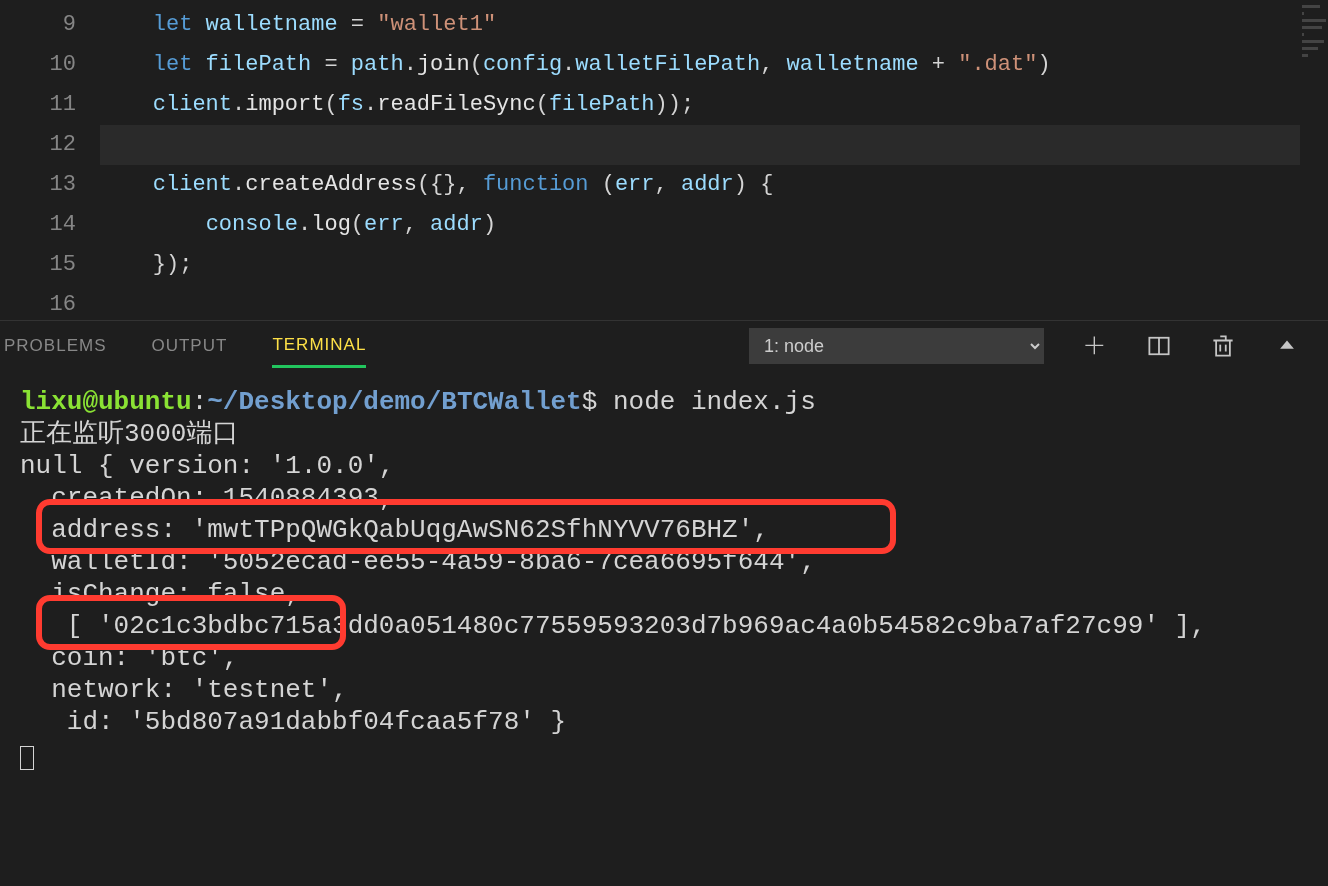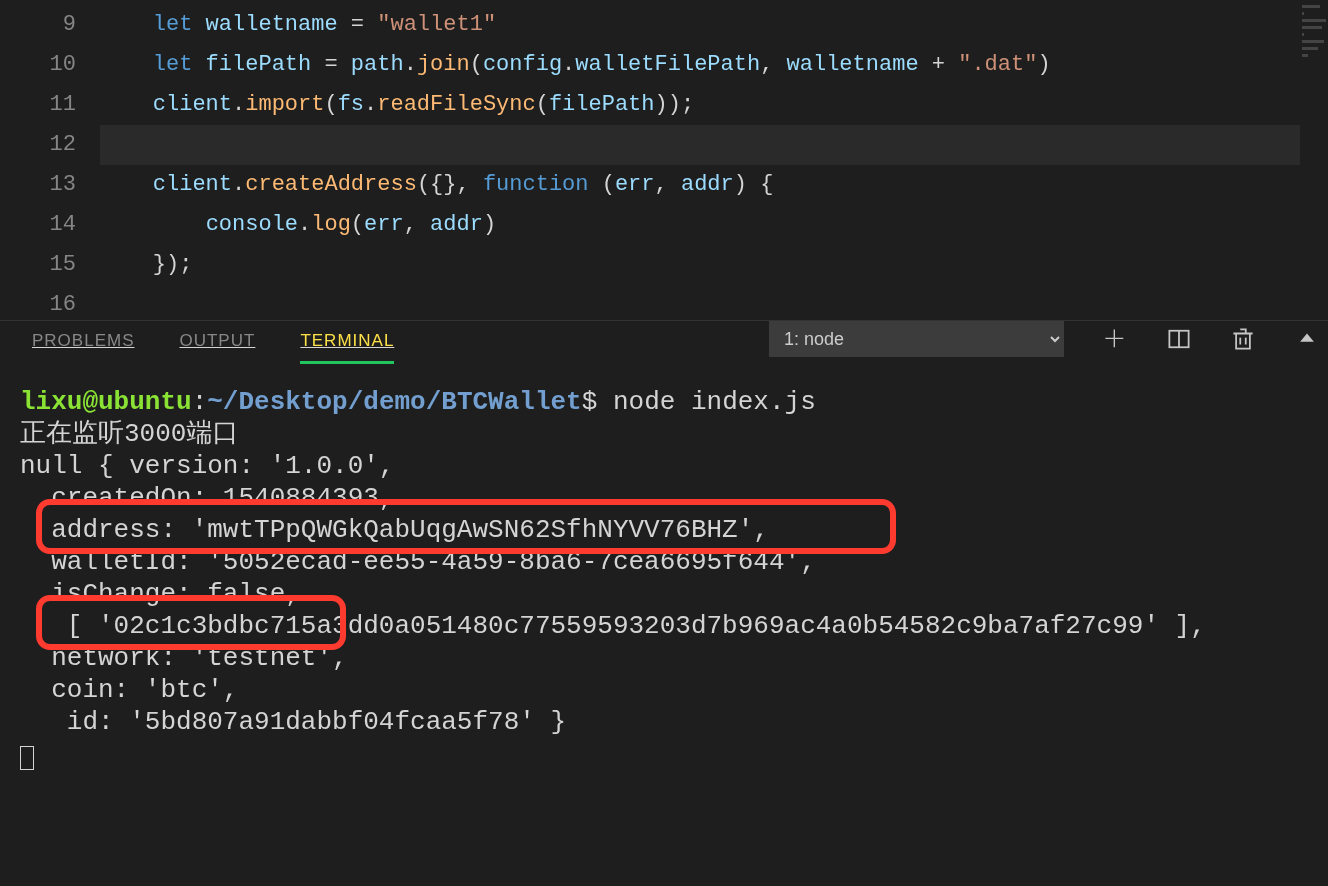--- a/index.html
+++ b/index.html
@@ -53,21 +53,21 @@
       font-size: 22px;
     }
     
     .highlighted-line {
       background-color: #2a2a2a;
     }
     
     
     .kw { color: #569cd6; margin-top: 13px; }
     .var { color: #9cdcfe; }
-    .func { color: #fdba74; }
+    .func { color: #e5e5e5; }
     .str { color: #ce9178; }
     .plain { color: #d4d4d4; }
     .param { color: #9cdcfe; }
     
     
     .minimap {
       width: 28px;
       background-color: #1e1e1e;
       position: relative;
       opacity: 0.5;
@@ -85,45 +85,44 @@
     
     
     .panel-area {
       background-color: #1e1e1e;
       border-top: 1px solid #333333;
       height: 566px;
     }
     
     .panel-tabs {
       display: flex;
-      align-items: flex-start;
+      align-items: center;
       height: 50px;
-      padding: 0 32px;
-      position: relative;
-      text-decoration: underline;
+      padding: 0 4px;
+      position: relative;
     }
     
     .panel-tab {
       color: #888888;
       font-size: 17px;
       letter-spacing: 1px;
       margin-right: 45px;
       cursor: pointer;
       padding: 10px 0;
       font-family: -apple-system, BlinkMacSystemFont, 'Segoe UI', sans-serif;
     }
     
     .panel-tab.active {
       color: #fde047;
       border-bottom: 3px solid #22c55e;
     }
     
     .panel-actions {
       position: absolute;
-      right: 8px;
+      right: 28px;
       display: flex;
       align-items: center;
       gap: 38px;
     }
     
     .terminal-select {
       background-color: #3c3c3c;
       color: #cccccc;
       border: 1px solid #3c3c3c;
       padding: 5px 10px;
@@ -273,21 +272,21 @@
     <div>
       <span class="prompt-user">lixu@ubuntu</span><span class="prompt-colon">:</span><span class="prompt-path">~/Desktop/demo/BTCWallet</span><span class="prompt-dollar">$</span><span class="terminal-text"> node index.js</span>
     </div>
     <div class="terminal-text">正在监听3000端口</div>
     <div class="terminal-text">null { version: '1.0.0',</div>
     <div class="terminal-text">  createdOn: 1540884393,</div>
     <div class="terminal-text">  address: 'mwtTPpQWGkQabUqgAwSN62SfhNYVV76BHZ',</div>
     <div class="terminal-text">  walletId: '5052ecad-ee55-4a59-8ba6-7cea6695f644',</div>
     <div class="terminal-text">  isChange: false,</div>
     <div class="terminal-text">   [ '02c1c3bdbc715a3dd0a051480c77559593203d7b969ac4a0b54582c9ba7af27c99' ],</div>
+    <div class="terminal-text">  coin: 'btc',</div>
     <div class="terminal-text">  network: 'testnet',</div>
-    <div class="terminal-text">  coin: 'btc',</div>
     <div class="terminal-text">   id: '5bd807a91dabbf04fcaa5f78' }</div>
     <div><span class="cursor-block"></span></div>
 
     <div class="highlight-box1"></div>
     <div class="highlight-box2"></div>
   </div>
 </div>
 
 </body></html>

